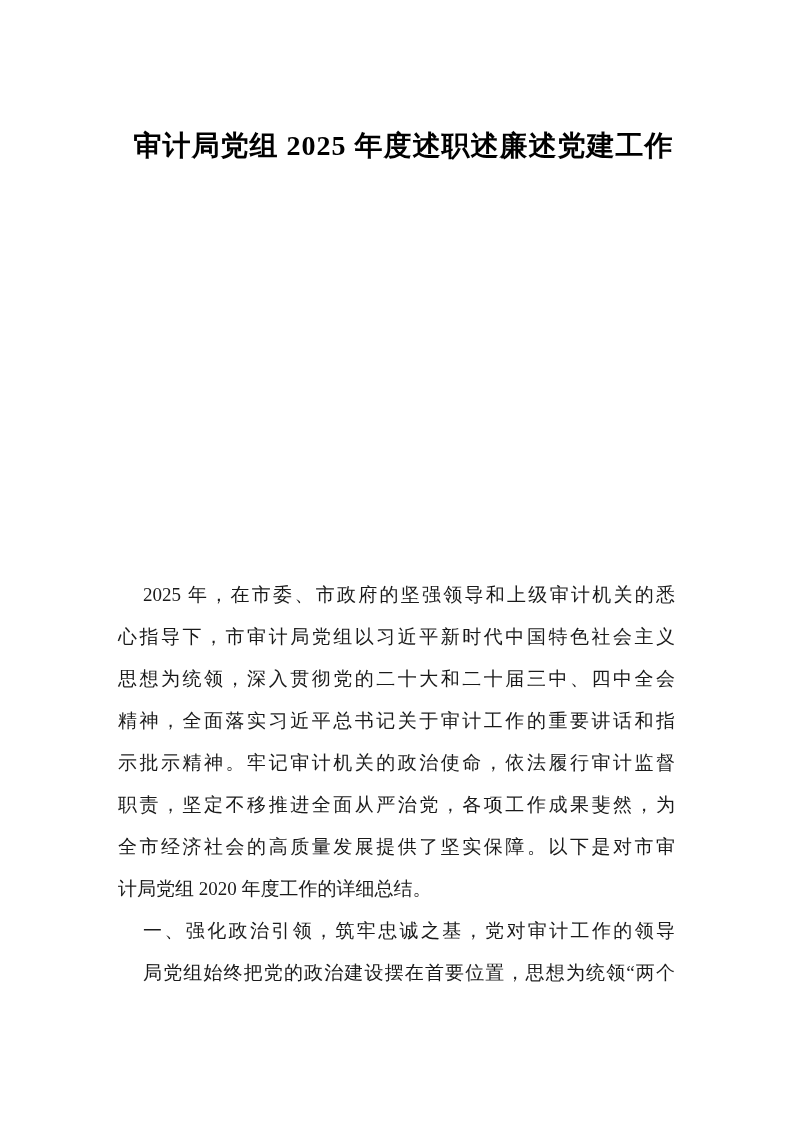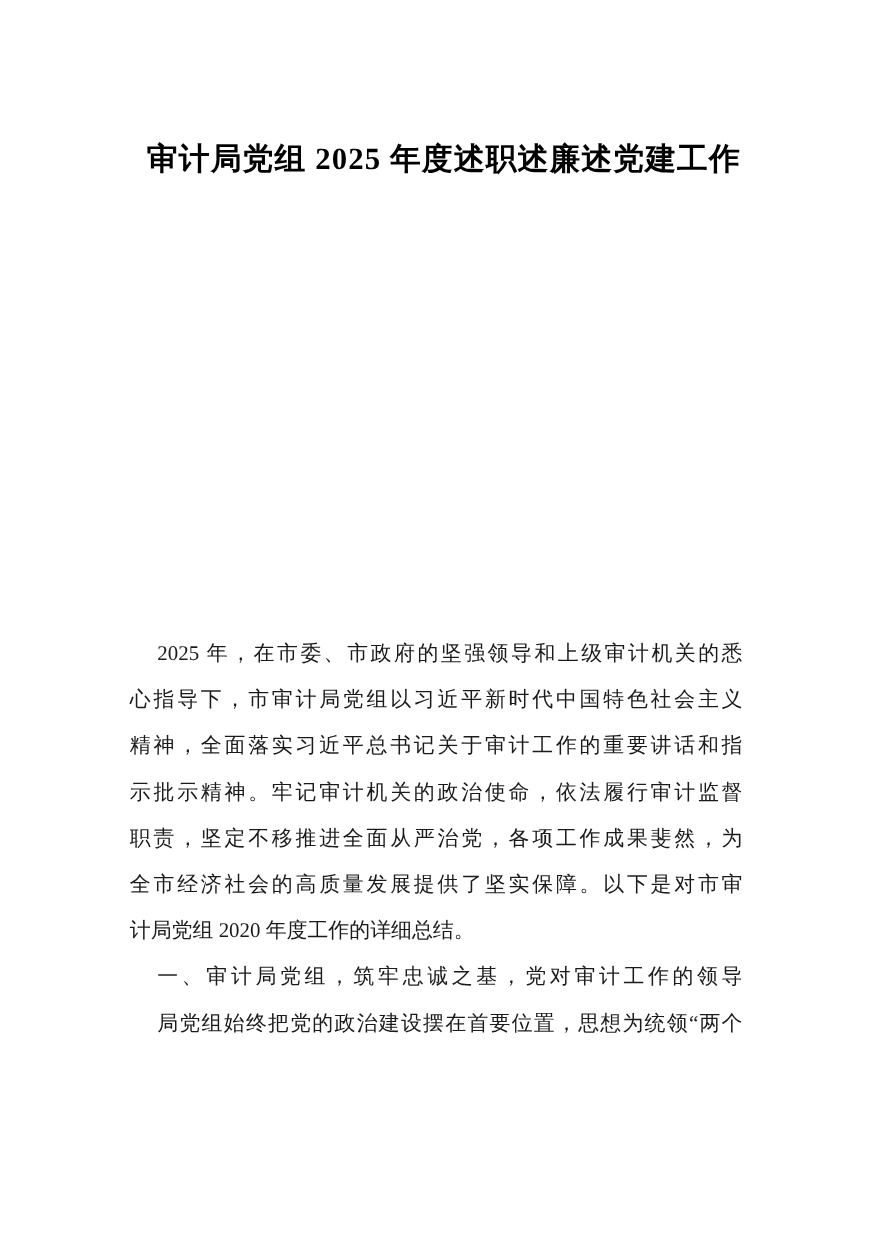--- a/index.html
+++ b/index.html
@@ -57,22 +57,23 @@
 
 <div class="page">
 
   <div class="title-block">
     <div class="title-line">审计局党组 2025 年度述职述廉述党建工作</div>
   </div>
 
   <div class="body-block">
     <div class="body-line indent justify">2025 年，在市委、市政府的坚强领导和上级审计机关的悉</div>
     <div class="body-line justify">心指导下，市审计局党组以习近平新时代中国特色社会主义</div>
+    <div class="body-line justify">思想为统领，深入贯彻党的二十大和二十届三中、四中全会</div>
     <div class="body-line justify">精神，全面落实习近平总书记关于审计工作的重要讲话和指</div>
     <div class="body-line justify">示批示精神。牢记审计机关的政治使命，依法履行审计监督</div>
     <div class="body-line justify">职责，坚定不移推进全面从严治党，各项工作成果斐然，为</div>
     <div class="body-line justify">全市经济社会的高质量发展提供了坚实保障。以下是对市审</div>
     <div class="body-line">计局党组 2020 年度工作的详细总结。</div>
-    <div class="body-line indent justify">一、审计局党组，筑牢忠诚之基，党对审计工作的领导</div>
+    <div class="body-line indent justify">一、强化政治引领，筑牢忠诚之基，党对审计工作的领导</div>
     <div class="body-line indent justify">局党组始终把党的政治建设摆在首要位置，思想为统领“两个</div>
   </div>
 
 </div>
 
 </body></html>

